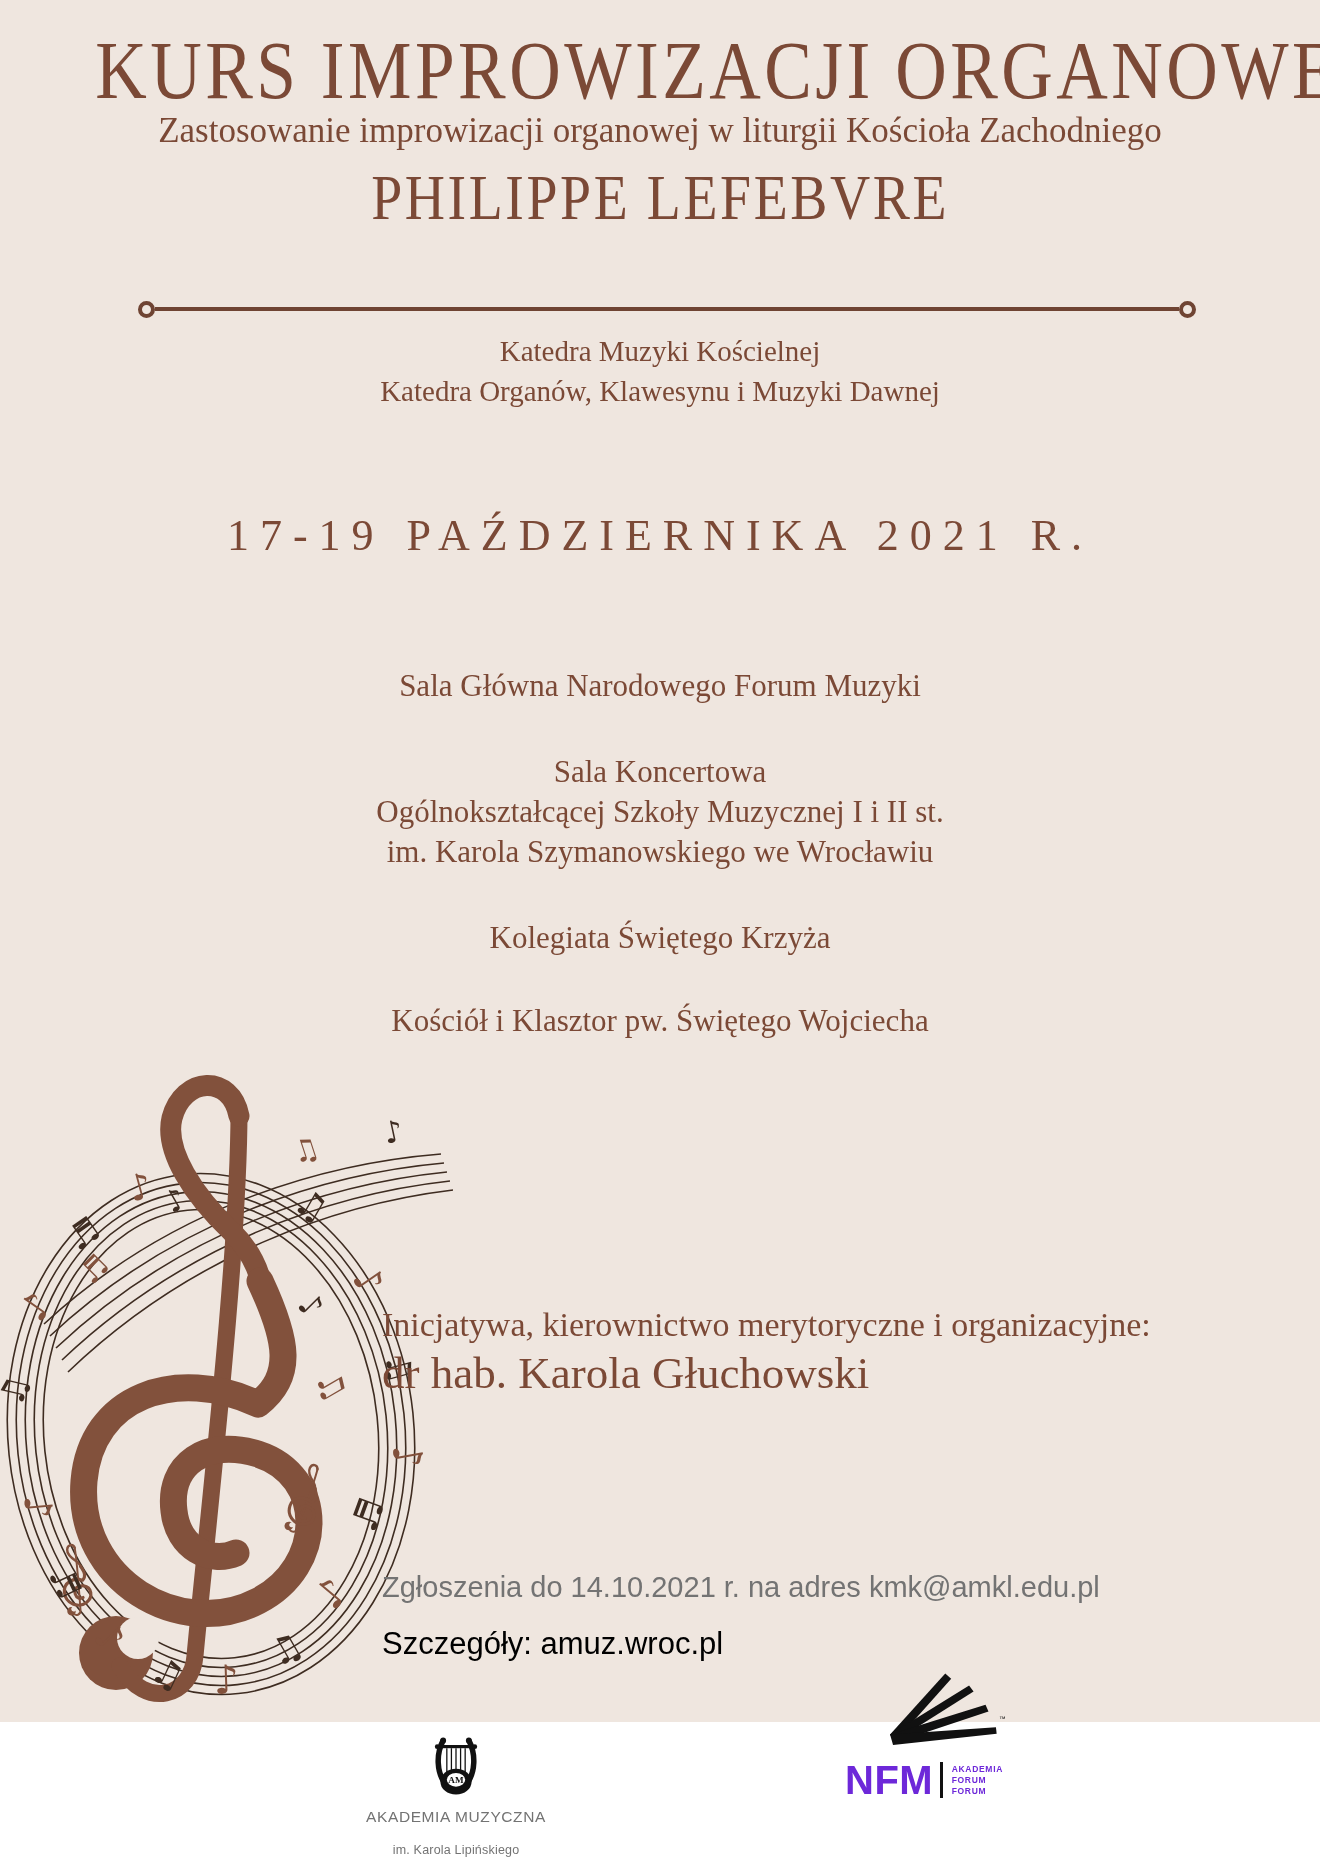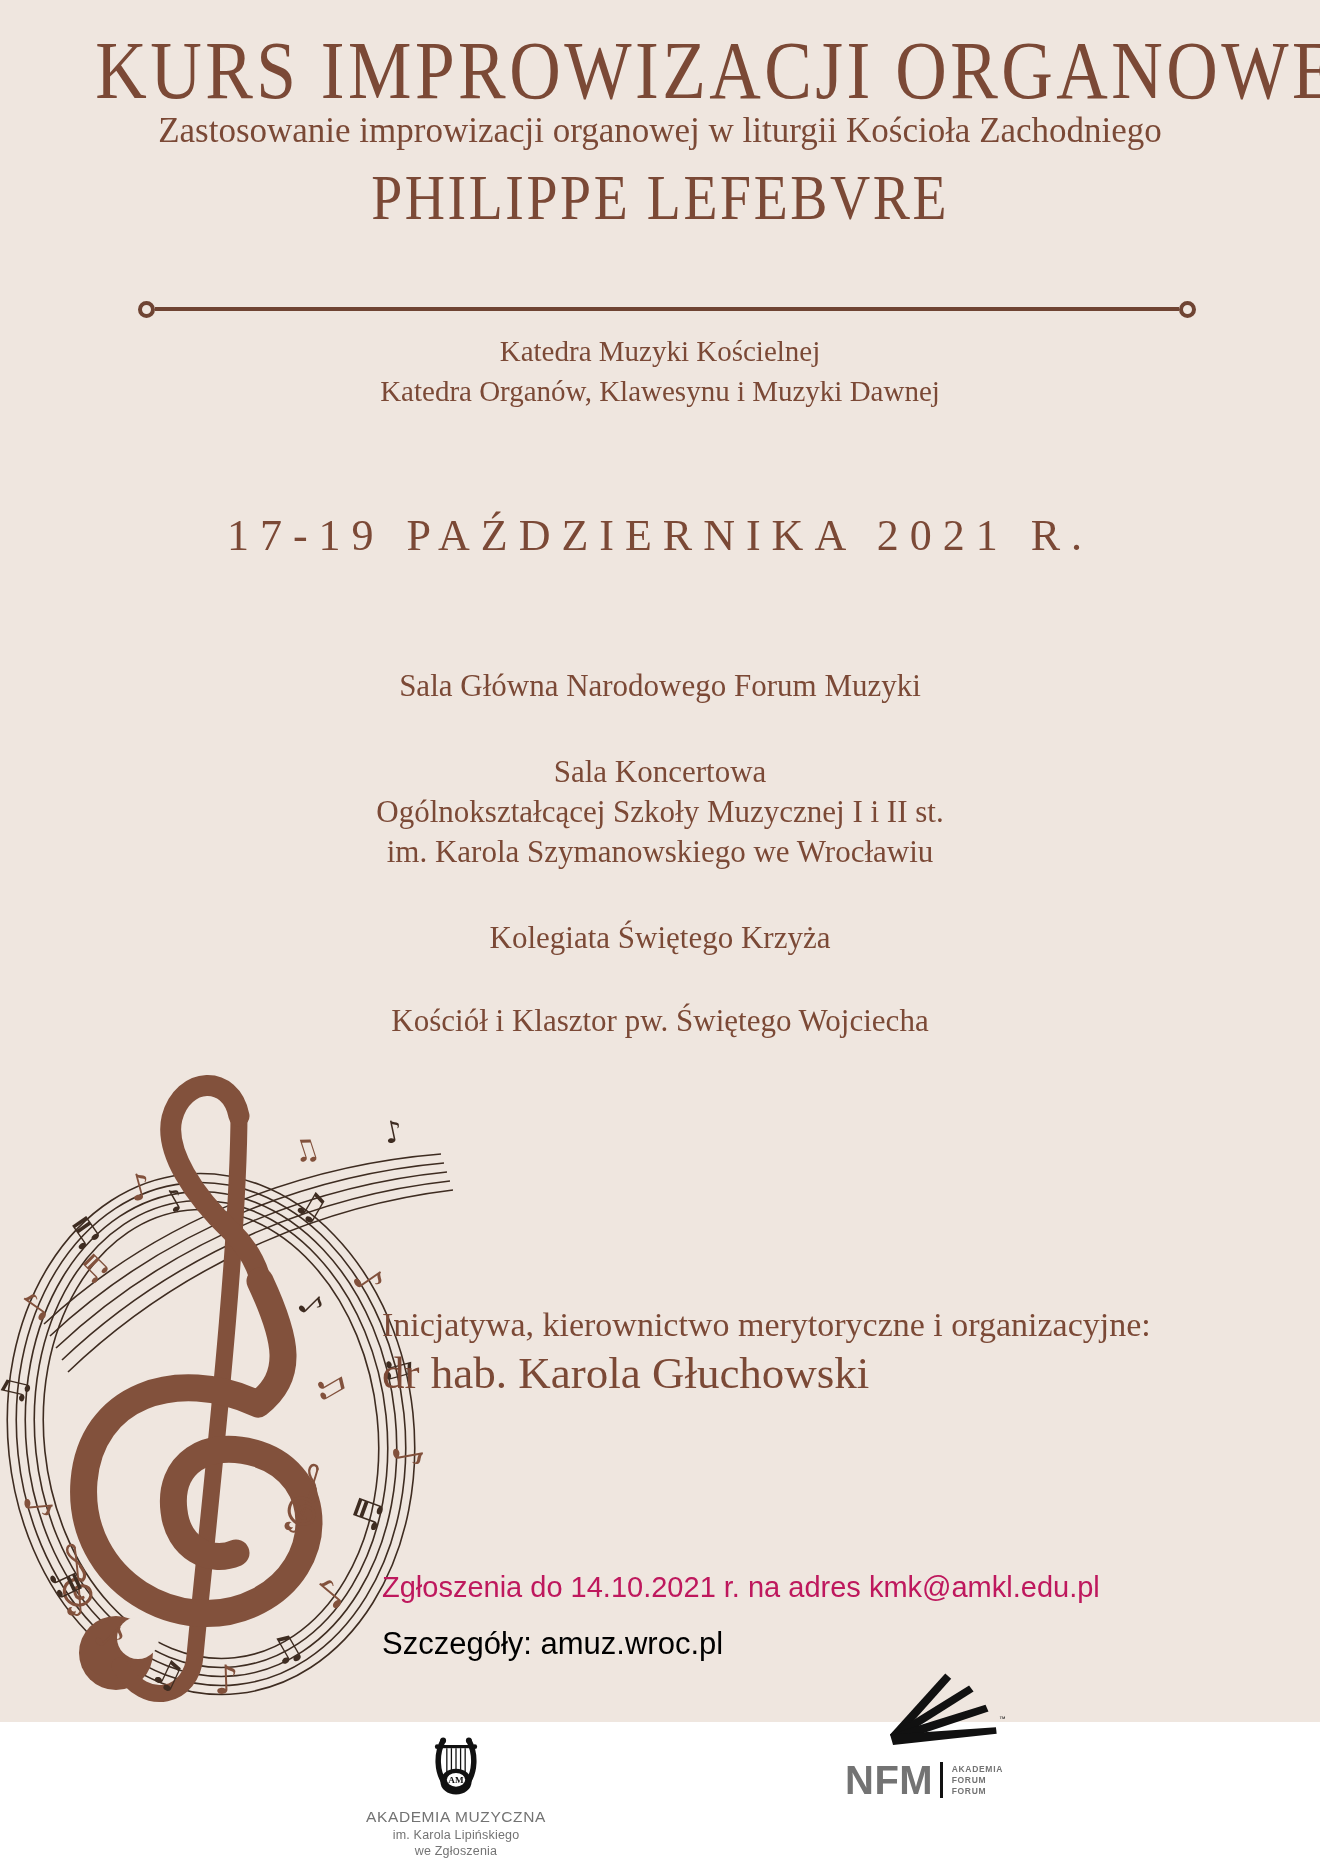--- a/index.html
+++ b/index.html
@@ -12,22 +12,22 @@
   .center{left:0;right:0;text-align:center;}
   .sx{display:inline-block;transform:scaleX(0.87);transform-origin:50% 50%;}
   .serif{font-family:"Liberation Serif", serif;}
   .sans{font-family:"Liberation Sans", sans-serif;}
   .divider{display:flex;align-items:center;}
   .divider .rule{flex:1;height:4px;background:#6f4433;}
   .divider .ring{width:9px;height:9px;border:4.5px solid #6f4433;border-radius:50%;background:transparent;flex:0 0 auto;}
   .footer-strip{left:0;top:1722px;width:1320px;height:145px;background:#ffffff;}
   .academy{left:336px;top:1734px;width:240px;text-align:center;color:#737373;}
   .academy .name{font-family:"Liberation Sans",sans-serif;font-size:15.5px;letter-spacing:0.6px;margin-top:6px;}
-  .academy .sub{font-family:"Liberation Sans",sans-serif;font-size:12.5px;margin-top:4px;letter-spacing:0.2px;}
-  .nfm{left:845px;top:1672px;width:240px;color:#737373;}
+  .academy .sub{font-family:"Liberation Sans",sans-serif;font-size:12.5px;margin-top:19px;letter-spacing:0.2px;}
+  .nfm{left:845px;top:1672px;width:240px;color:#6d28d9;}
   .nfm .row{display:flex;align-items:center;margin-top:3px;}
   .nfm .abbr{font-family:"Liberation Sans",sans-serif;font-weight:bold;font-size:40px;letter-spacing:0.5px;}
   .nfm .bar{width:2.5px;height:36px;background:#111111;margin:0 9px 0 7px;}
   .nfm .small{font-family:"Liberation Sans",sans-serif;font-weight:bold;font-size:8.5px;line-height:11px;letter-spacing:0.7px;}
 </style>
 </head>
 <body>
 
 <svg class="abs" style="left:-4px;top:1056px;" width="470" height="676" viewBox="0 0 470 676" aria-hidden="true">
   <defs>
@@ -110,21 +110,21 @@
 <div class="abs center serif" style="top:670px;font-size:31px">Sala Główna Narodowego Forum Muzyki</div>
 <div class="abs center serif" style="top:756px;font-size:31px">Sala Koncertowa</div>
 <div class="abs center serif" style="top:796px;font-size:31px">Ogólnokształcącej Szkoły Muzycznej I i II st.</div>
 <div class="abs center serif" style="top:836px;font-size:31px">im. Karola Szymanowskiego we Wrocławiu</div>
 <div class="abs center serif" style="top:922px;font-size:31px">Kolegiata Świętego Krzyża</div>
 <div class="abs center serif" style="top:1005px;font-size:31px">Kościół i Klasztor pw. Świętego Wojciecha</div>
 
 <div class="abs serif" style="left:382px;top:1308px;font-size:34px">Inicjatywa, kierownictwo merytoryczne i organizacyjne:</div>
 <div class="abs serif" style="left:382px;top:1351px;font-size:45px">dr hab. Karola Głuchowski</div>
 
-<div class="abs sans" style="left:382px;top:1573px;font-size:29px;color:#be185d">Zgłoszenia do 14.10.2021 r. na adres kmk@amkl.edu.pl</div>
+<div class="abs sans" style="left:382px;top:1573px;font-size:29px;color:#737373">Zgłoszenia do 14.10.2021 r. na adres kmk@amkl.edu.pl</div>
 <div class="abs sans" style="left:382px;top:1628px;font-size:31px;color:#000000">Szczegóły: amuz.wroc.pl</div>
 
 <div class="abs footer-strip"></div>
 
 <div class="abs academy">
   <svg width="56" height="66" viewBox="0 0 56 72">
     <circle cx="14" cy="7" r="3.2" fill="#111"></circle>
     <circle cx="42" cy="7" r="3.2" fill="#111"></circle>
     <path d="M14,7 C6,22 7,42 16,54" fill="none" stroke="#111" stroke-width="6"></path>
     <path d="M42,7 C50,22 49,42 40,54" fill="none" stroke="#111" stroke-width="6"></path>

